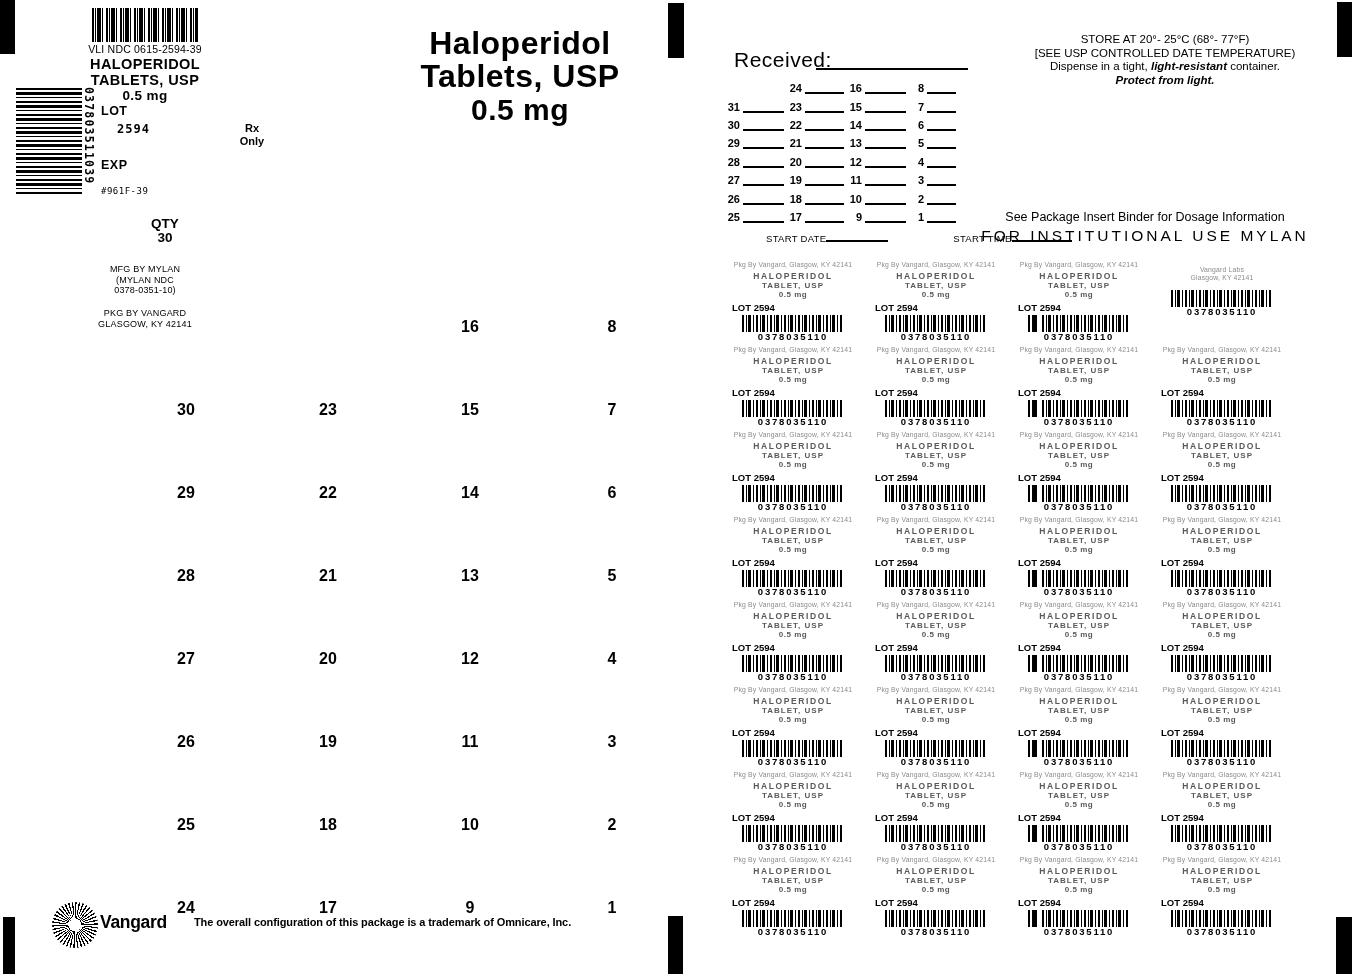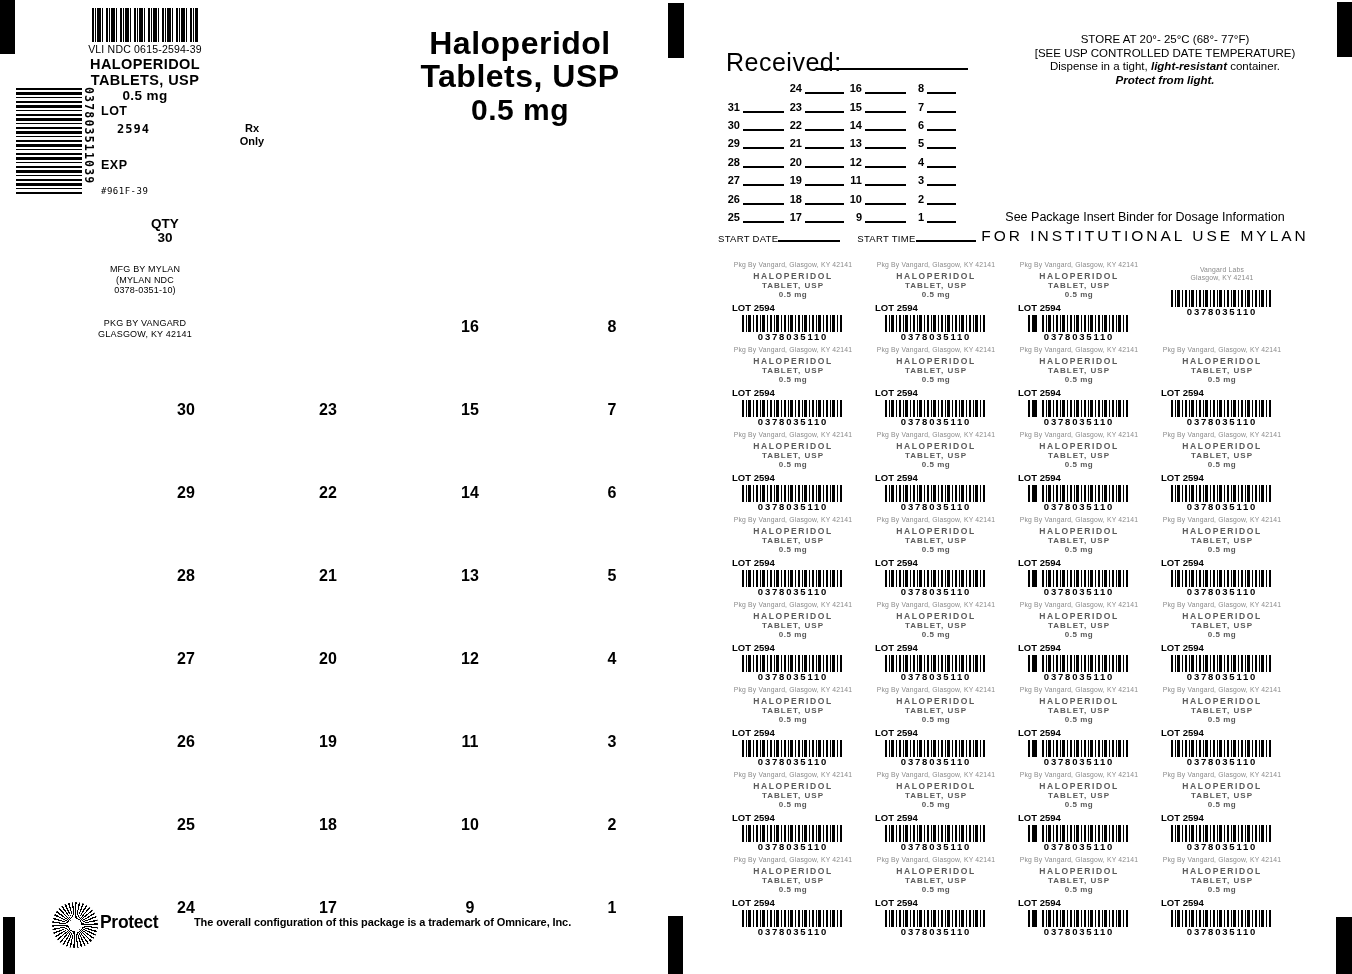--- a/index.html
+++ b/index.html
@@ -30,28 +30,28 @@
   .ocr{font-family:"DejaVu Sans Mono",monospace;font-size:12px;font-weight:bold;letter-spacing:1px;}
   .ocr-sm{font-family:"DejaVu Sans Mono",monospace;font-size:9px;font-weight:normal;letter-spacing:.5px;}
   .rx{font-weight:bold;font-size:11px;line-height:13px;}
   .qty{font-weight:bold;font-size:13.5px;line-height:14px;}
   .mfg{font-size:9px;line-height:10.5px;letter-spacing:.2px;}
 
   
   .big-title{font-weight:bold;font-size:32px;line-height:33px;letter-spacing:.5px;}
 
   
-  .received{font-size:25px;letter-spacing:.5px;}
+  .received{font-size:21px;letter-spacing:.5px;margin-left:8px;}
   .rec-line{border-bottom:2px solid #000;}
   #calendar-grid{display:grid;grid-template-columns:66px 60px 62px 50px;grid-auto-rows:18.4px;}
   .cal-cell{display:flex;align-items:center;}
   .cal-num{width:18px;text-align:right;font-size:11px;font-weight:bold;flex:0 0 auto;}
   .cal-cell.c0 .cal-num{width:22px;}
   .cal-line{flex:1 1 auto;border-bottom:2px solid #000;height:55%;margin-left:3px;}
-  .start-lbl{font-size:9.5px;letter-spacing:.3px;}
+  .start-lbl{font-size:9.5px;letter-spacing:.3px;margin-left:48px;}
   .start-line{border-bottom:2px solid #000;display:inline-block;}
 
   
   .storage{font-size:11.5px;line-height:13.5px;}
   .bold{font-weight:bold;font-style:italic;}
   .insert-note{font-size:12.5px;}
   .institutional{font-size:15.5px;letter-spacing:3px;}
 
   
   #dose-grid{display:grid;grid-template-columns:repeat(4,142px);grid-auto-rows:83px;}
@@ -110,21 +110,21 @@
 <div class="abs ctr qty" style="left:130px;top:217px;width:70px">
   <div>QTY</div>
   <div>30</div>
 </div>
 
 <div class="abs ctr mfg" style="left:55px;top:264px;width:180px">
   <div>MFG BY MYLAN</div>
   <div>(MYLAN NDC</div>
   <div>0378-0351-10)</div>
 </div>
-<div class="abs ctr mfg" style="left:55px;top:318px;width:180px">
+<div class="abs ctr mfg" style="left:55px;top:308px;width:180px">
   <div>PKG BY VANGARD</div>
   <div>GLASGOW, KY 42141</div>
 </div>
 
 <div class="abs ctr" style="left:385px;top:27px;width:270px">
   <div class="big-title">Haloperidol</div>
   <div class="big-title">Tablets, USP</div>
   <div class="big-title" style="font-size:30px">0.5 mg</div>
 </div>
 
@@ -592,14 +592,14 @@
     <div class="ul-n1">HALOPERIDOL</div>
     <div class="ul-n2">TABLET, USP</div>
     <div class="ul-n3">0.5 mg</div>
     <div class="ul-lot">LOT 2594</div>
     <div class="ul-bc barcode-v"></div>
     <div class="ul-num">0378035110</div>
   </div>
   </div>
 
 <div class="abs omni-logo" style="left:52px;top:902px"></div>
-<div class="abs omni-word" style="left:100px;top:912px">Protect</div>
+<div class="abs omni-word" style="left:100px;top:912px">Vangard</div>
 <div class="abs tm-note" style="left:182px;top:916px">The overall configuration of this package is a trademark of Omnicare, Inc.</div>
 
 </body></html>

